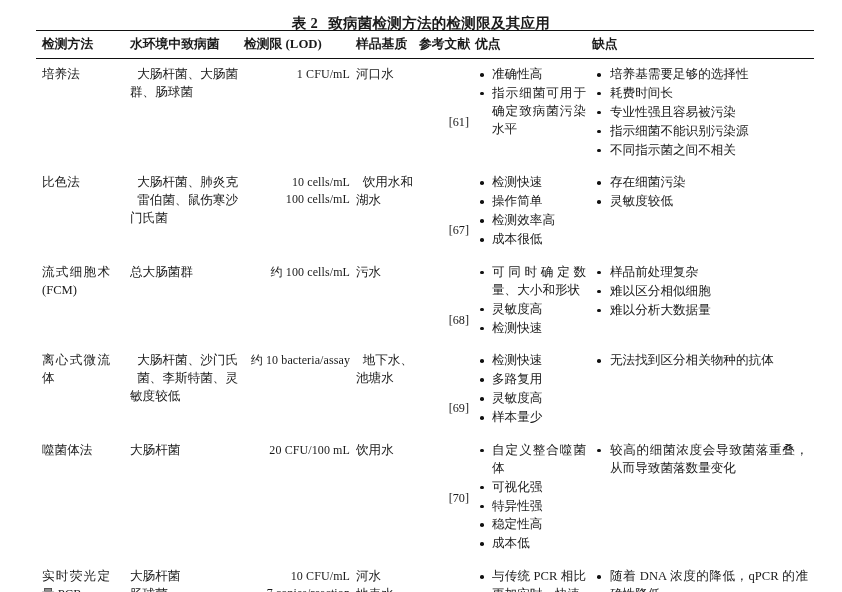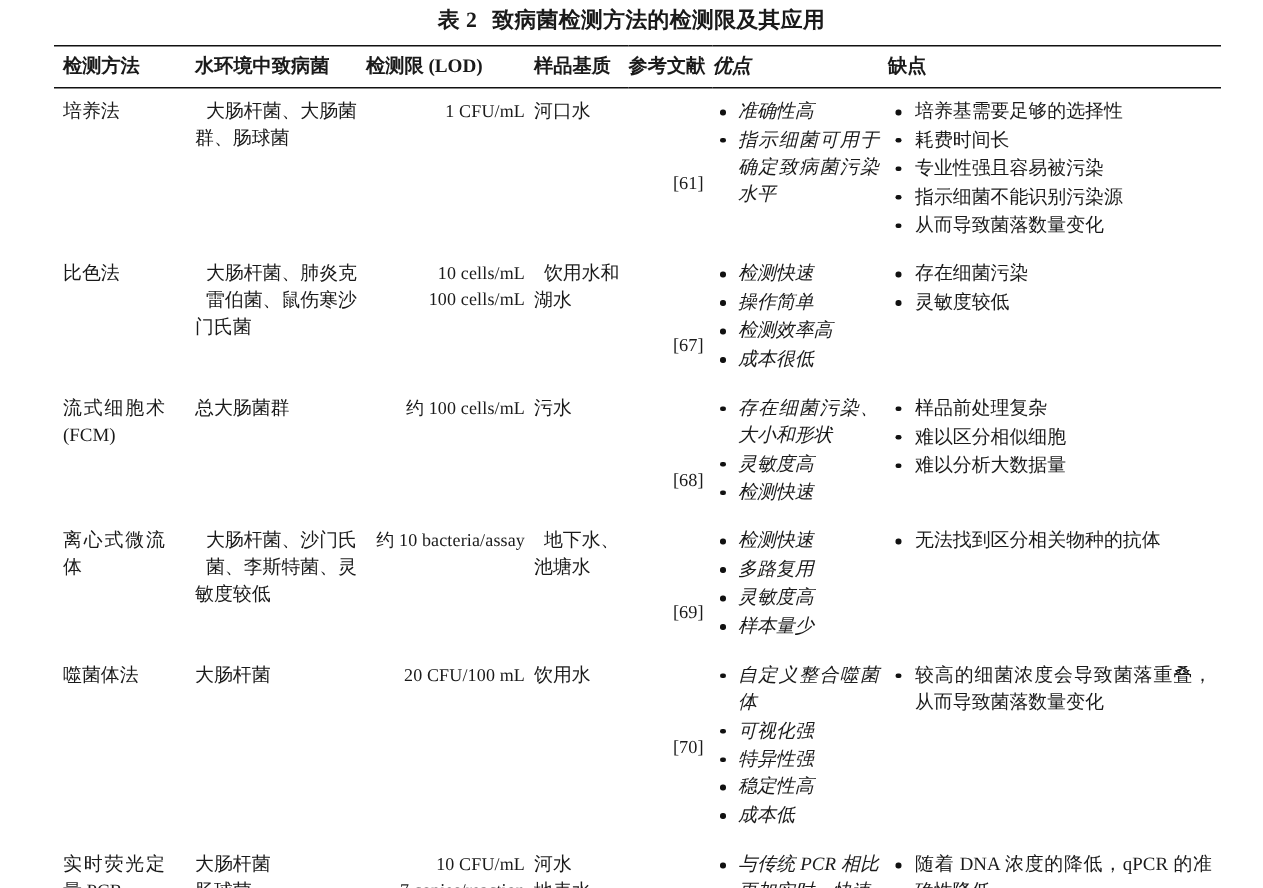--- a/index.html
+++ b/index.html
@@ -16,21 +16,21 @@
     position: relative;
   }
   .page {
     position: relative;
     width: 842px;
     height: 592px;
     box-sizing: border-box;
   }
   .table-caption {
     position: absolute;
-    top: 4px;
+    top: 14px;
     left: 0;
     width: 842px;
     text-align: center;
     font-size: 14.5px;
     font-weight: bold;
     letter-spacing: 0.3px;
   }
   .caption-label { margin-right: 10px; }
 
   .table-wrap {
@@ -62,21 +62,21 @@
   }
   table.doc-table tbody tr:last-child td {
     border-bottom: 1.6px solid #111;
     padding-bottom: 34px;
   }
   .c-method   { width: 88px;  padding-left: 6px !important; }
   .c-pathogen { width: 114px; margin-left: 48px; }
   .c-lod      { width: 112px; }
   .c-matrix   { width: 63px;  }
   .c-ref      { width: 56px;  }
-  .c-pros     { width: 117px; font-style: italic; }
+  .c-pros     { width: 117px; }
   .c-cons     { width: 222px; }
 
   th.c-method   { padding-left: 6px; }
   th.c-pros     { padding-left: 22px; }
   th.c-cons     { padding-left: 72px; }
   th.c-lod      { padding-left: 4px; }
 
   .justify-cjk {
     text-align: justify;
     text-align-last: left;
@@ -170,21 +170,21 @@
                 <li>准确性高</li>
                 <li>指示细菌可用于确定致病菌污染水平</li>
               </ul>
             </td>
             <td class="c-cons">
               <ul class="bullets">
                 <li>培养基需要足够的选择性</li>
                 <li>耗费时间长</li>
                 <li>专业性强且容易被污染</li>
                 <li>指示细菌不能识别污染源</li>
-                <li>从而导致菌落数量变化</li>
+                <li>不同指示菌之间不相关</li>
               </ul>
             </td>
           </tr>
           <tr>
             <td class="c-method">
               <div class="method-name">比色法</div>
             </td>
             <td class="c-pathogen">
               <div class="pathogen-line justify-cjk">大肠杆菌、肺炎克雷伯菌、鼠伤寒沙门氏菌</div>
             </td>
@@ -224,21 +224,21 @@
               <div class="lod-line mono-lod">约 100 cells/mL</div>
             </td>
             <td class="c-matrix">
               <div class="matrix-line justify-cjk">污水</div>
             </td>
             <td class="c-ref">
               <div class="ref-line">[68]</div>
             </td>
             <td class="c-pros">
               <ul class="bullets">
-                <li>存在细菌污染、大小和形状</li>
+                <li>可同时确定数量、大小和形状</li>
                 <li>灵敏度高</li>
                 <li>检测快速</li>
               </ul>
             </td>
             <td class="c-cons">
               <ul class="bullets">
                 <li>样品前处理复杂</li>
                 <li>难以区分相似细胞</li>
                 <li>难以分析大数据量</li>
               </ul>

